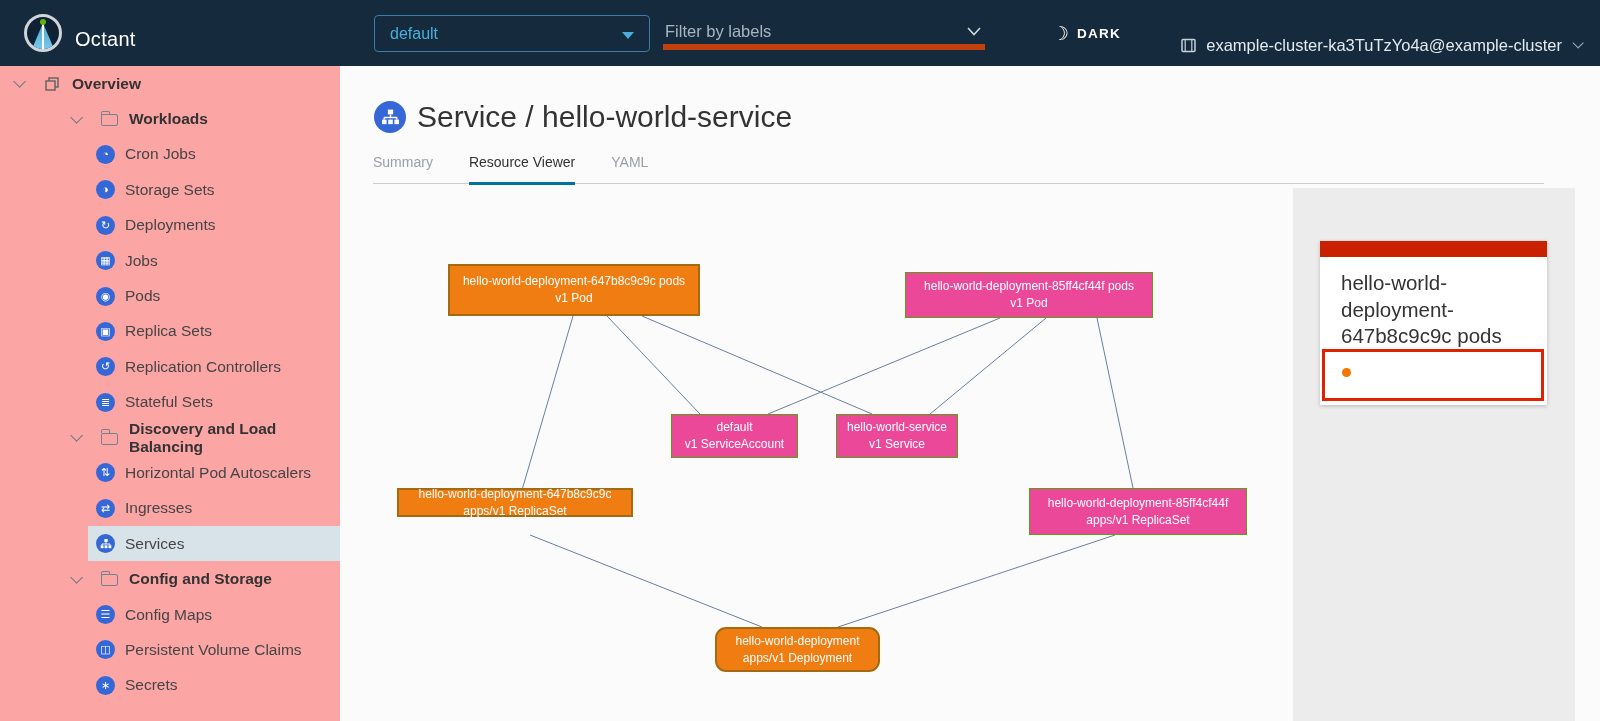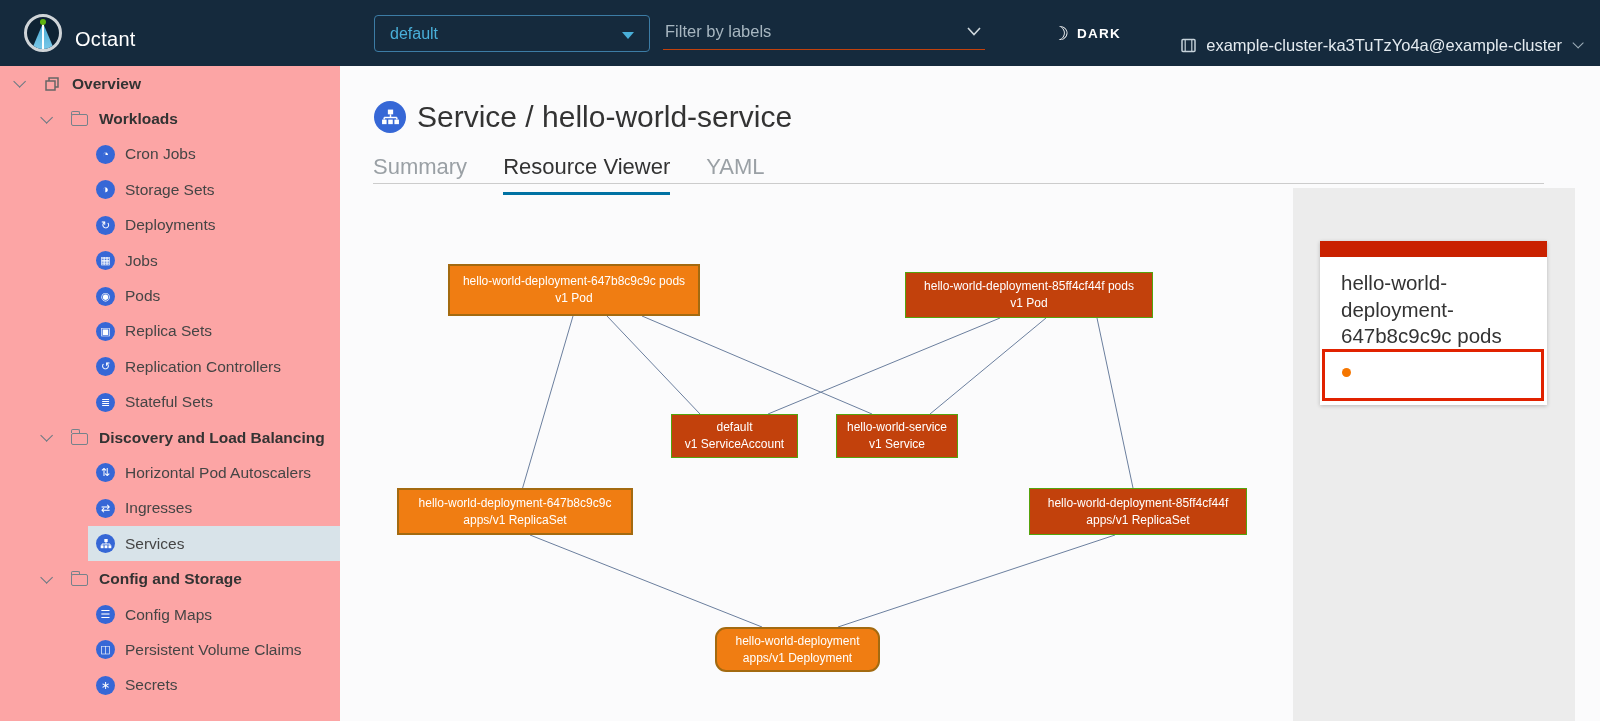--- a/index.html
+++ b/index.html
@@ -16,68 +16,68 @@
   .logo .beam-line { position:absolute; left:50%; top:6px; width:2px; height:26px; transform:translateX(-50%); background:#fff; }
   .logo .dot-top { position:absolute; left:50%; top:2px; width:6px; height:6px; transform:translateX(-50%); border-radius:50%; background:#5fb410; }
   .app-name { position:absolute; left:75px; top:28px; color:#fff; font-size:20px; letter-spacing:.3px; }
 
   .ns-select { position:absolute; left:374px; top:15px; width:276px; height:37px; border:1px solid #3C7CA5;
     border-radius:4px; color:#49AFD9; font-size:16px; line-height:35px; padding-left:15px; cursor:pointer; }
   .ns-caret { position:absolute; right:15px; top:16px; width:0; height:0;
     border-left:6px solid transparent; border-right:6px solid transparent; border-top:7px solid #49AFD9; }
 
   .filter { position:absolute; left:663px; top:14px; width:322px; height:36px;
-    border-bottom:1px solid #c2410c; cursor:text;text-decoration:underline; }
+    border-bottom:6px solid #c2410c; cursor:text;text-decoration:underline; }
   .filter .ph { position:absolute; left:2px; top:8px; color:#A7B6C0; font-size:16.5px; }
   .filter svg { position:absolute; right:4px; top:13px; }
 
   .theme-toggle { position:absolute; left:1052px; top:0; height:66px; display:flex; align-items:center; cursor:pointer; }
   .moon { color:#fff; font-size:19px; transform:scaleX(-1); display:inline-block; margin-right:8px; }
   .theme-label { color:#fff; font-size:13.5px; font-weight:bold; letter-spacing:1.2px;text-align:center; }
 
   .cluster { position:absolute; right:20px; top:12px; height:66px; display:flex; align-items:center; gap:8px; cursor:pointer; }
   .cluster-label { color:#E3EAEF; font-size:16.5px; }
   .cluster .chev-sm { width:8px; height:8px; border-right:1.5px solid #9FAFBA; border-bottom:1.5px solid #9FAFBA;
     transform:rotate(45deg) translateY(-3px); margin-left:2px; }
 
   
   .sidebar { position:absolute; left:0; top:66px; width:340px; height:659px; background:#fca5a5; z-index:20; }
   .srow { position:relative; height:35.4px; display:flex; align-items:center; cursor:pointer; font-size:15.5px; color:#454545; }
   .srow.lvl1 { padding-left:13px; font-weight:bold; color:#333; }
-  .srow.lvl2 { padding-left:40px; font-weight:bold; color:#333; }
+  .srow.lvl2 { padding-left:40px; font-weight:bold; color:#333;margin-left:30px; }
   .srow.lvl3 { padding-left:96px; }
   .srow.sel::before { content:''; position:absolute; left:88px; right:0; top:0; bottom:0; background:#D8E3E9; }
   .srow > * { position:relative; }
   .chev { width:9px; height:9px; border-right:1.6px solid #697983; border-bottom:1.6px solid #697983;
     transform:rotate(45deg) translateY(-3px); margin-right:22px; flex:none; }
   .ovicon { width:17px; height:17px; margin-right:11px; flex:none; }
   .folder { width:17px; height:12px; border:1.5px solid #75828B; border-radius:2px; margin-right:11px; margin-top:2px; position:relative; flex:none; }
   .folder::before { content:''; position:absolute; left:-1.5px; top:-4.5px; width:7px; height:3px;
     border:1.5px solid #75828B; border-bottom:none; border-radius:2px 2px 0 0; }
   .bicon { width:19px; height:19px; border-radius:50%; background:#3667D6; margin-right:10px; flex:none;
     color:#fff; font-size:11px; line-height:19px; text-align:center; overflow:hidden; }
   .bicon svg { display:block; margin:3.5px auto 0; }
 
   
   .main-title { position:absolute; left:374px; top:100px; display:flex; align-items:center; gap:11px; z-index:5; }
   .title-badge { width:32px; height:32px; border-radius:50%; background:#3667D6; display:flex; align-items:center; justify-content:center; flex:none; }
   .title-text { font-size:30px; color:#333; }
 
   .tabs { position:absolute; left:373px; top:154px; display:flex; gap:36px; z-index:5; }
-  .tab { font-size:22px; color:#9AA0A5; padding-bottom:12px; cursor:pointer; }
+  .tab { font-size:14px; color:#9AA0A5; padding-bottom:12px; cursor:pointer; }
   .tab.active { color:#333; font-weight:500; border-bottom:3px solid #0072A3; }
   .tabs-divider { position:absolute; left:373px; top:183px; width:1171px; height:1px; background:#CCCCCC; z-index:4; }
 
   
   .graph { position:absolute; left:340px; top:184px; width:1260px; height:537px; }
   .edges { position:absolute; left:0; top:0; z-index:1; }
   .gnode { position:absolute; z-index:2; display:flex; flex-direction:column; align-items:center; justify-content:center;
     color:#fff; font-size:12px; line-height:1.38; text-align:center; white-space:nowrap; cursor:pointer; }
   .gnode.orange { background:#F07D12; border:2px solid #A36A10; }
-  .gnode.green  { background:#c2410c; border:1px solid #55A30D; }
+  .gnode.green  { background:#ec4899; border:1px solid #55A30D; }
 
   
   .panel { position:absolute; left:1293px; top:188px; width:282px; height:533px; background:#ECECEC; z-index:10; }
   .side-strip { position:absolute; left:1575px; top:188px; width:25px; height:533px; background:#FBFBFC; z-index:10; }
   .card { position:absolute; left:27px; top:53px; width:227px; height:164px; background:#fff;
     box-shadow:0 1px 4px rgba(0,0,0,.22); }
   .card-status { height:16px; background:#C92100; }
   .card-title { padding:13px 20px 0 21px; font-size:20.5px; line-height:26.5px; color:#333; }
   .sel-box { position:absolute; left:2px; top:108px; width:222px; height:52px; border:3px solid #E12200; background:#fff; }
   .sel-dot { position:absolute; left:17px; top:16px; width:9px; height:9px; border-radius:50%; background:#F57600; }
@@ -271,21 +271,21 @@
     <div class="gnode green" style="left:331px; top:230px; width:127px; height:44px;">
       <span>default</span>
       <span>v1 ServiceAccount</span>
     </div>
 
     <div class="gnode green" style="left:496px; top:230px; width:122px; height:44px;">
       <span>hello-world-service</span>
       <span>v1 Service</span>
     </div>
 
-    <div class="gnode orange" style="left:57px; top:304px; width:236px; height:47px;">
+    <div class="gnode orange" style="left:57px; top:304px; width:236px; height:29px;">
       <span>hello-world-deployment-647b8c9c9c</span>
       <span>apps/v1 ReplicaSet</span>
     </div>
 
     <div class="gnode green" style="left:689px; top:304px; width:218px; height:47px;">
       <span>hello-world-deployment-85ff4cf44f</span>
       <span>apps/v1 ReplicaSet</span>
     </div>
 
     <div class="gnode orange" style="left:375px; top:443px; width:165px; height:45px;border-radius:11px;">

